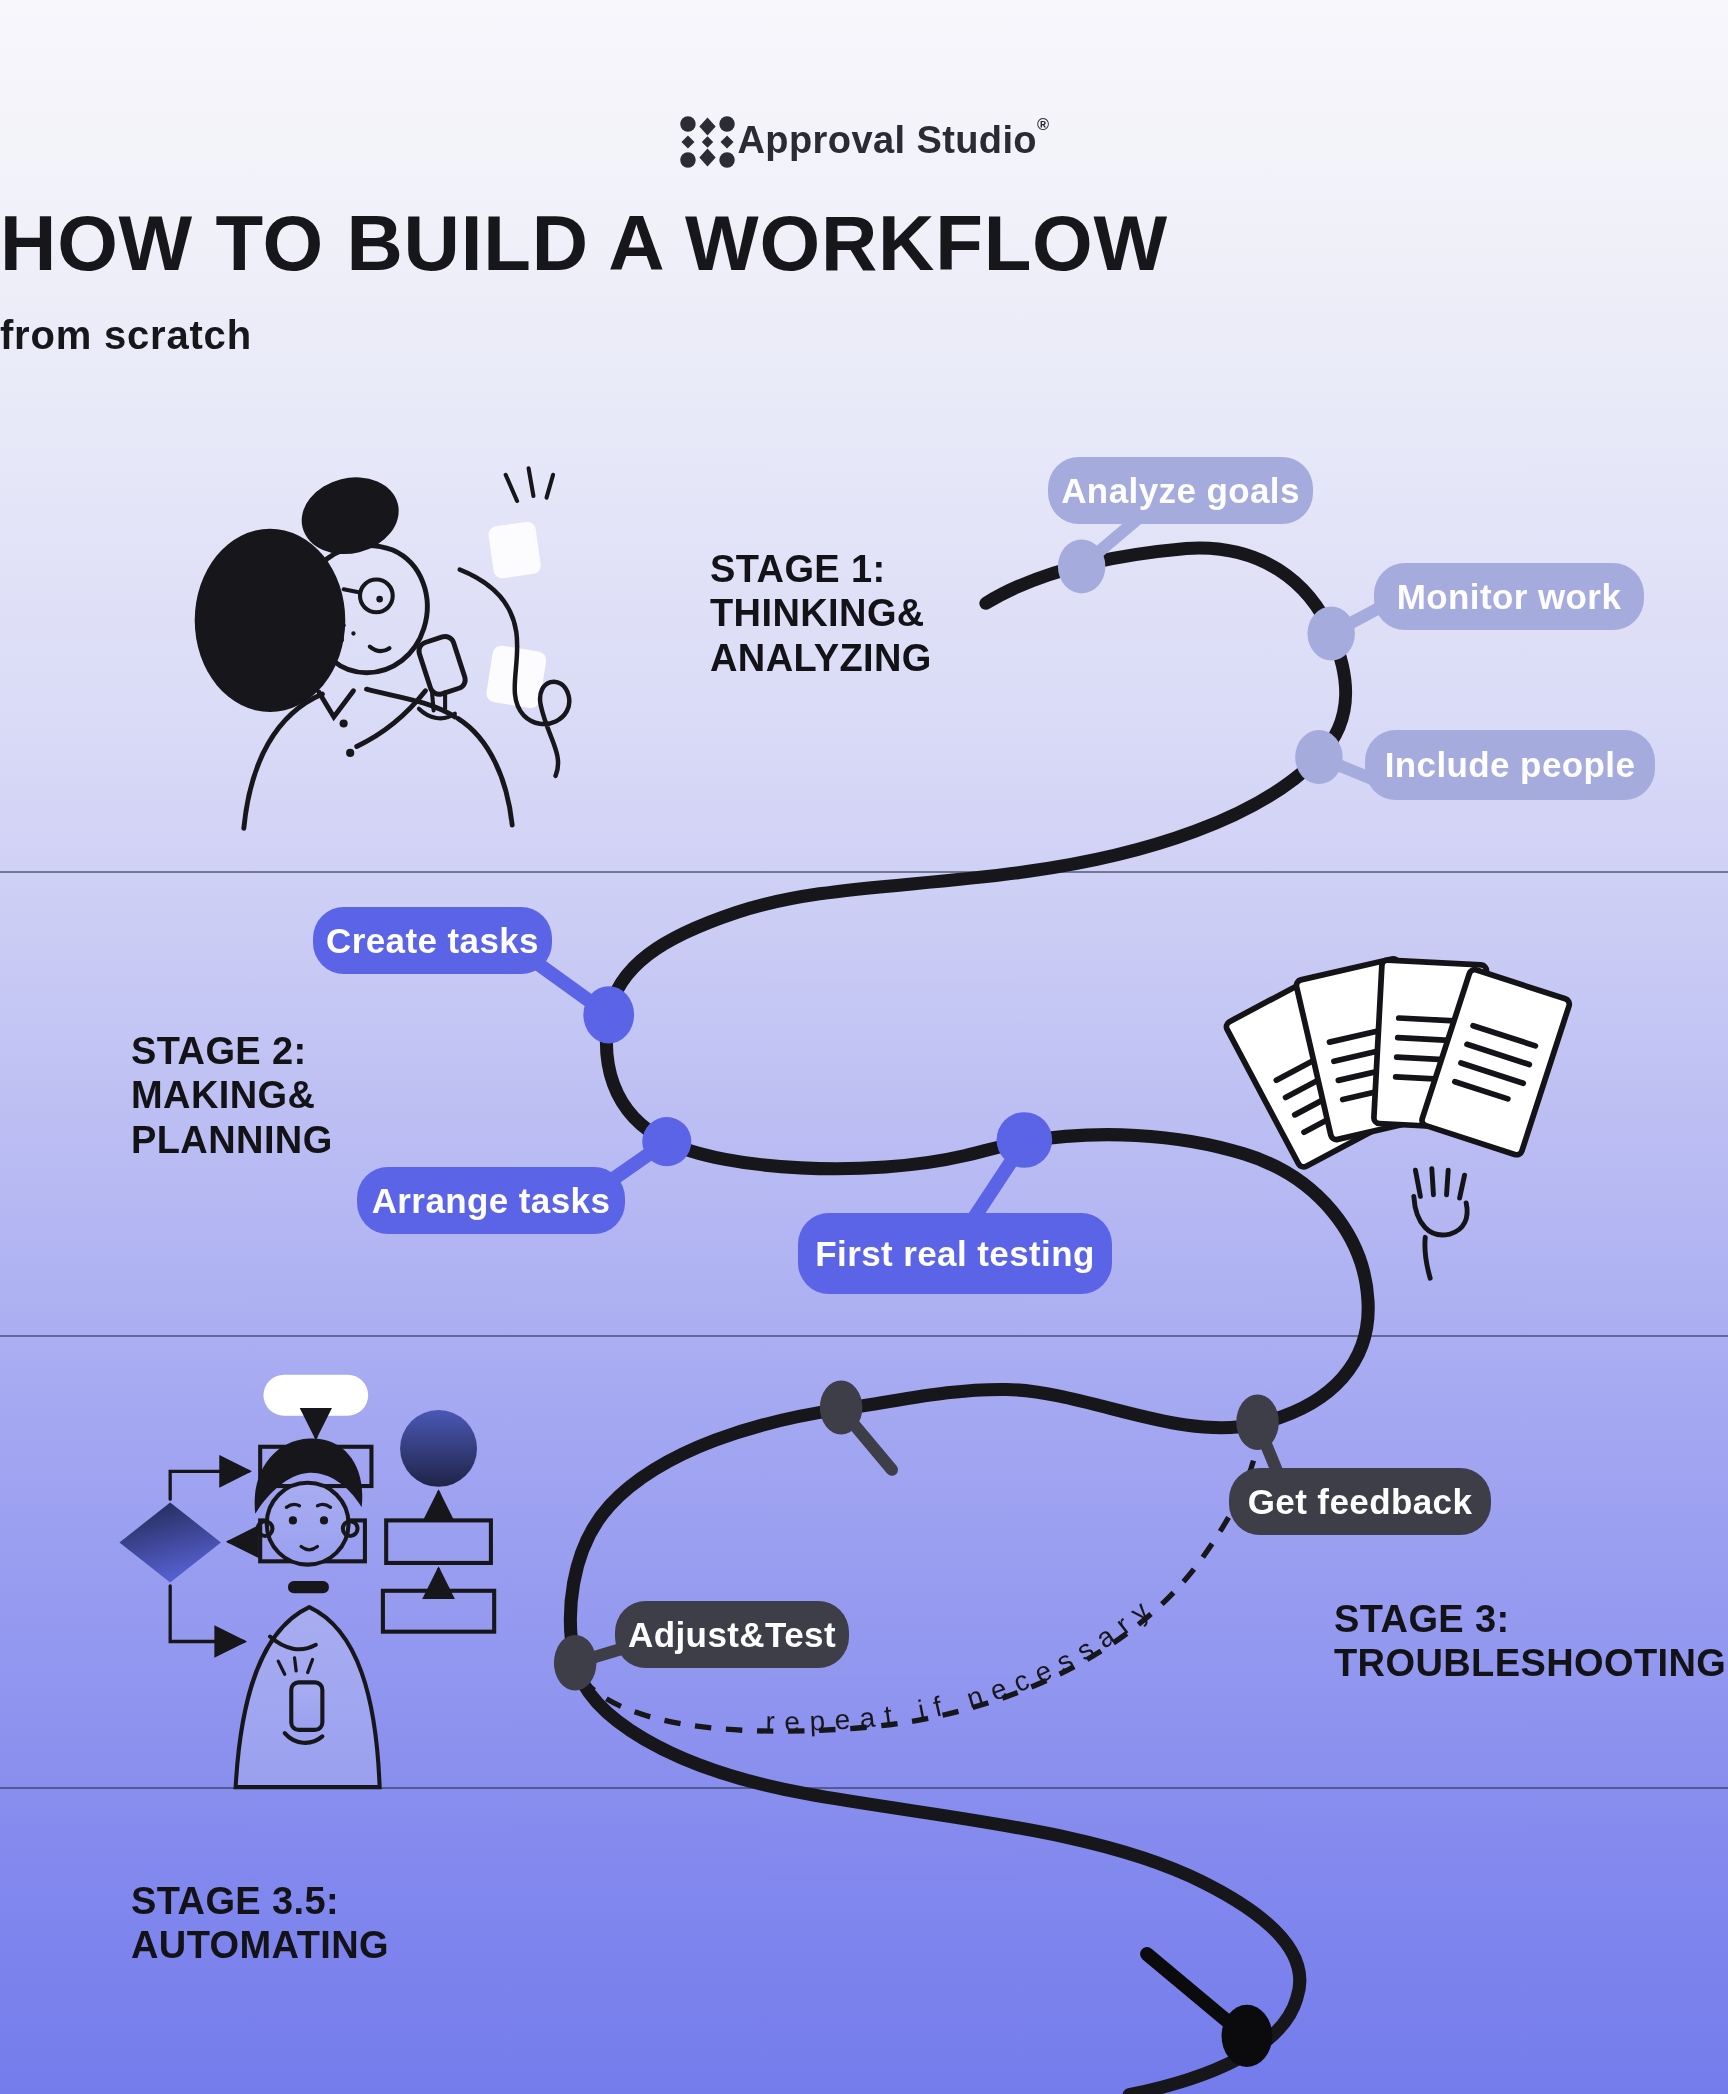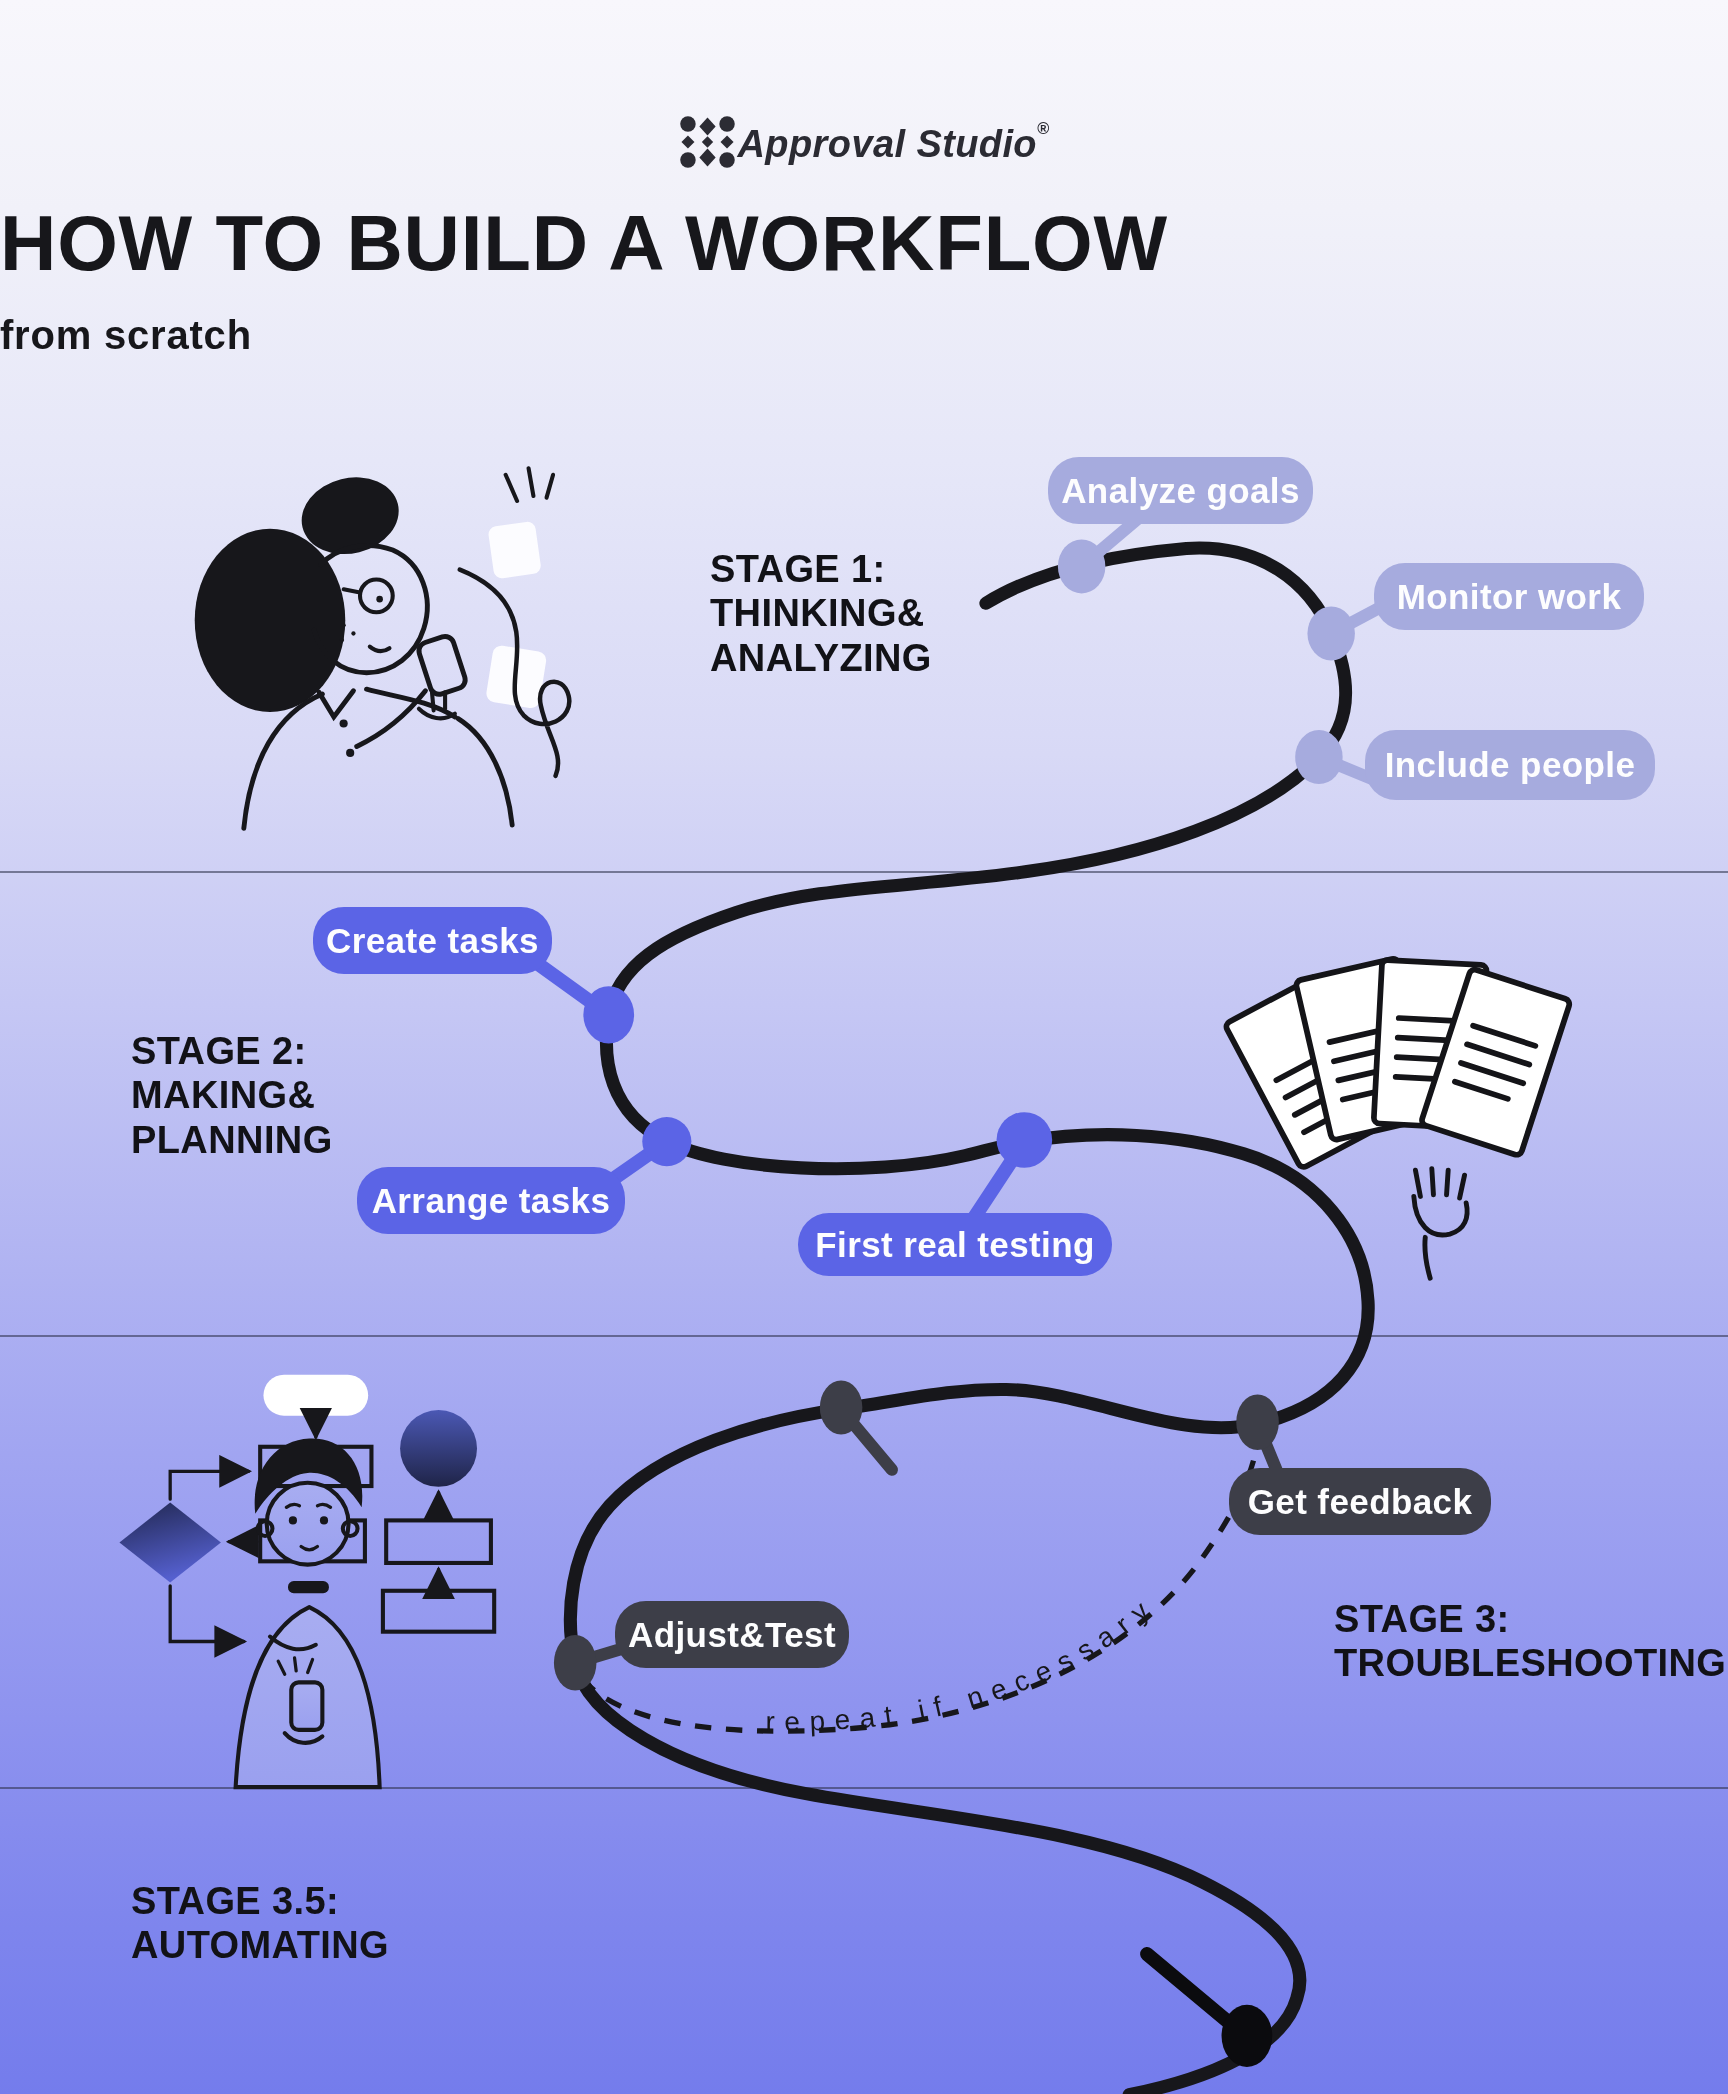--- a/index.html
+++ b/index.html
@@ -13,21 +13,21 @@
       #d8d9f6 36%, #c5c7f4 48%, #b1b4f2 60%,
       #a0a4f1 70%, #8e93ef 82%, #7e85ed 92%, #747cec 100%);
   }
   .divider{
     position:absolute;left:0;width:100%;height:1.6px;
     background:rgba(42,45,70,0.55);
   }
   svg.art{position:absolute;left:0;top:0;z-index:2;}
   .logo{
     position:absolute;left:0;top:115px;width:100%;
-    display:flex;align-items:center;justify-content:center;gap:2px;font-style:italic;
+    display:flex;align-items:flex-start;justify-content:center;gap:2px;
   }
   .logo-text{
     font-size:38px;font-weight:700;color:#2b2b33;letter-spacing:0.4px;
   }
   .logo-text sup{font-size:16.4px;font-weight:700;vertical-align:23px;}
   .title{
     position:absolute;left:0;top:198px;width:100%;
     font-size:78px;font-weight:700;color:#17171b;letter-spacing:0.8px;
   }
   .subtitle{
@@ -276,20 +276,20 @@
     <span>STAGE 3.5:</span>
     <span>AUTOMATING</span>
   </div>
 
   <div class="pill" style="left: 1048px; top: 457px; width: 265px; height: 67px; background: rgb(166, 171, 222);">Analyze goals</div>
   <div class="pill" style="left: 1374px; top: 563px; width: 270px; height: 67px; background: rgb(166, 171, 222);">Monitor work</div>
   <div class="pill" style="left: 1365px; top: 730px; width: 290px; height: 70px; background: rgb(166, 171, 222);">Include people</div>
 
   <div class="pill" style="left: 313px; top: 907px; width: 239px; height: 67px; background: rgb(91, 100, 230);">Create tasks</div>
   <div class="pill" style="left: 357px; top: 1167px; width: 268px; height: 67px; background: rgb(91, 100, 230);">Arrange tasks</div>
-  <div class="pill" style="left: 798px; top: 1213px; width: 314px; height: 63px; background: rgb(91, 100, 230);">First real testing</div>
+  <div class="pill" style="left: 798px; top: 1213px; width: 314px; height: 81px; background: rgb(91, 100, 230);">First real testing</div>
 
   <div class="pill" style="left: 1229px; top: 1460px; width: 262px; height: 67px; background: rgb(61, 62, 72); margin-top: 8px;">Get feedback</div>
   <div class="pill" style="left: 615px; top: 1601px; width: 234px; height: 67px; background: rgb(61, 62, 72);">Adjust&amp;Test</div>
 
 
 </div>
 
 
 </body></html>

